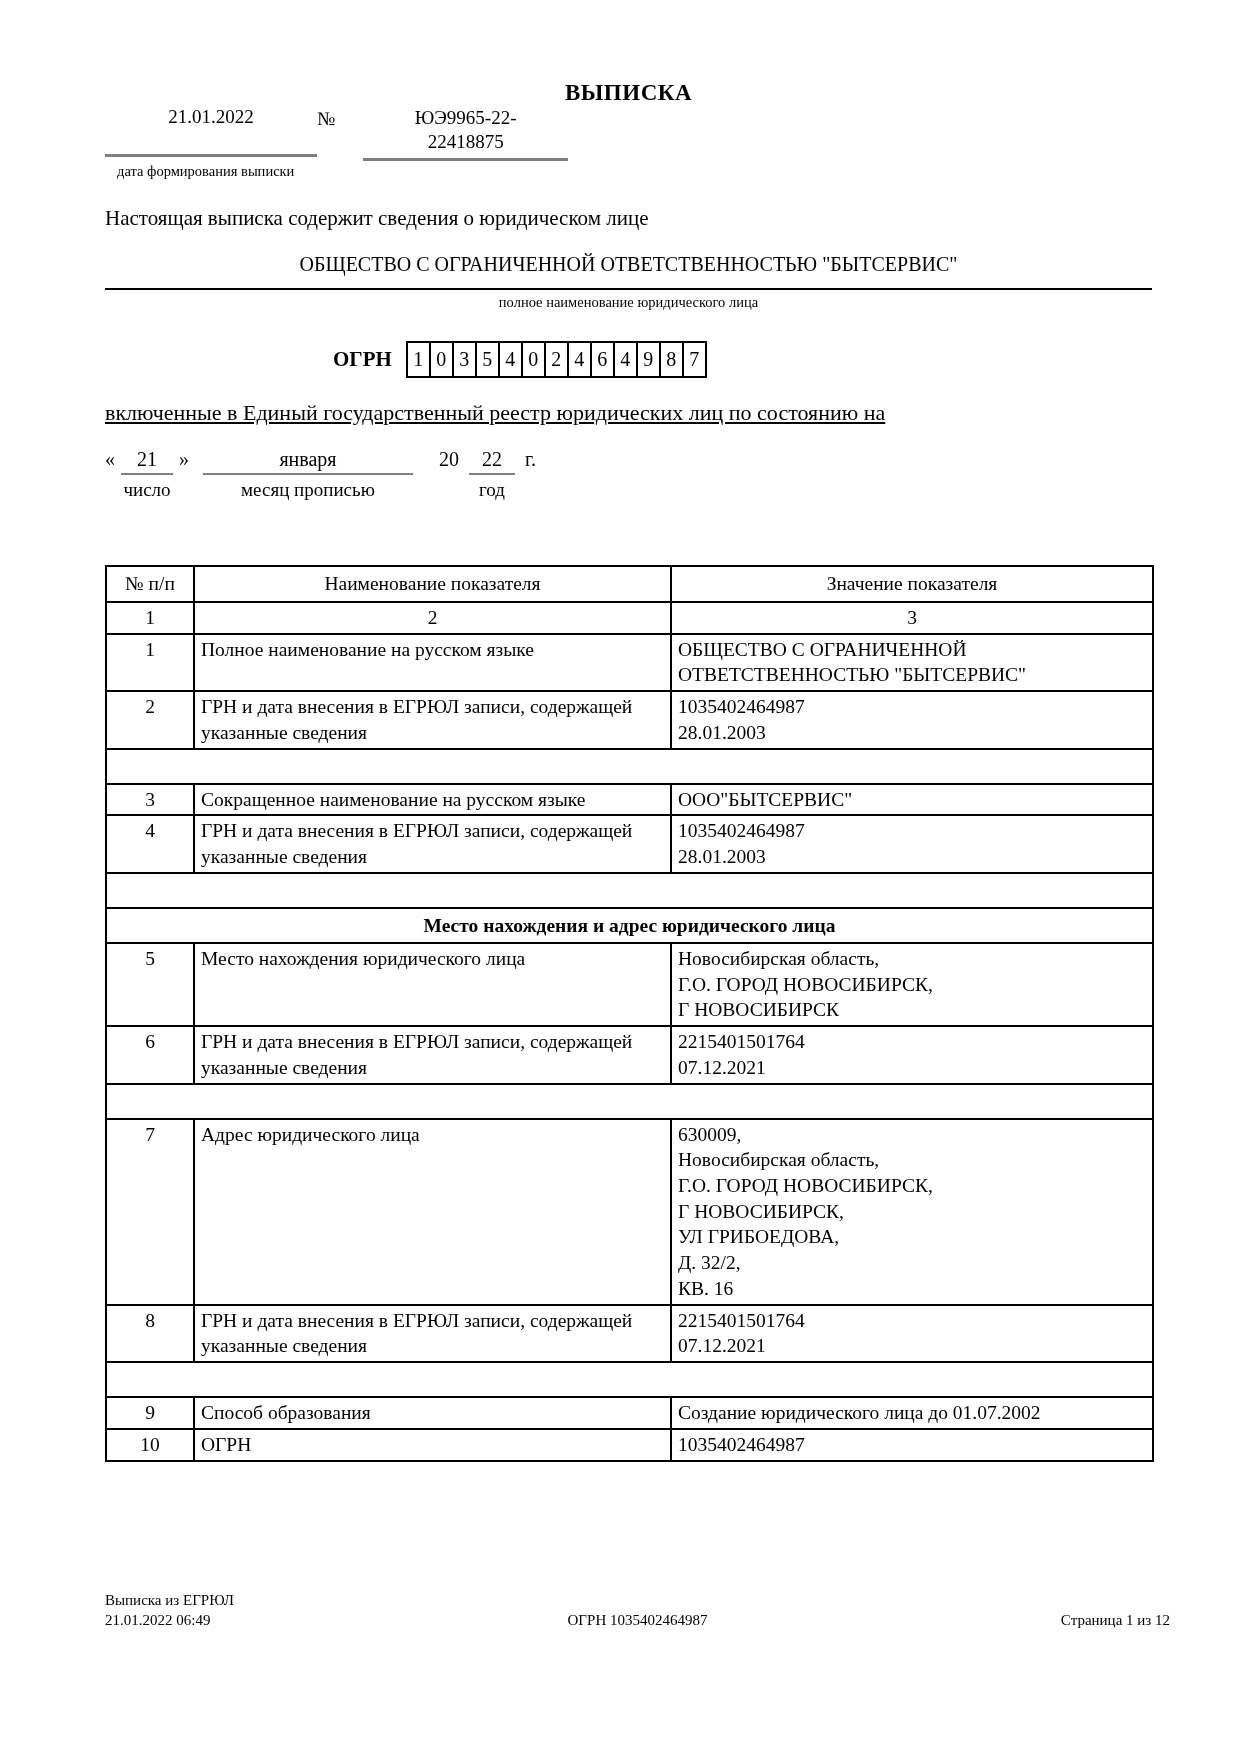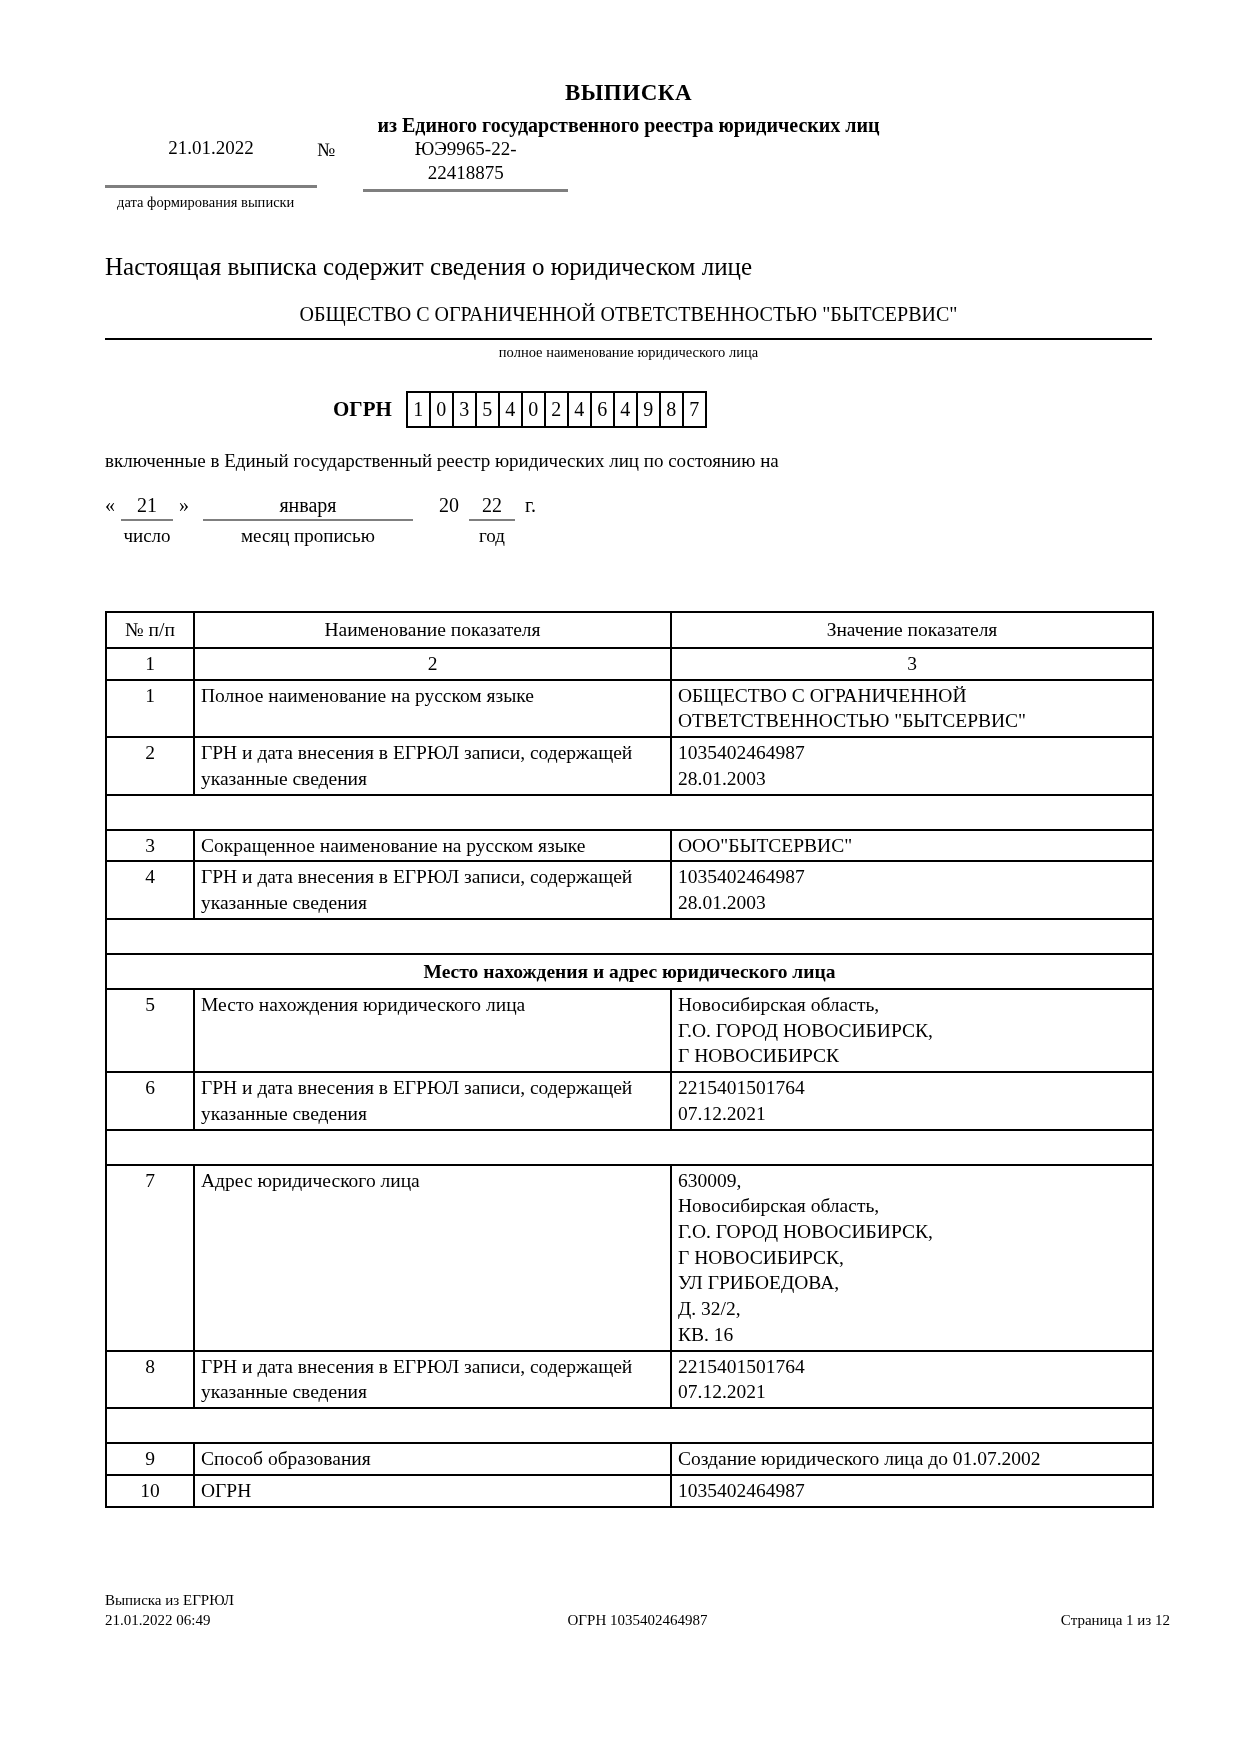--- a/index.html
+++ b/index.html
@@ -22,34 +22,34 @@
 
   .meta-row { display: flex; justify-content: flex-start; }
   .date-block { width: 212px; }
   .date-value { text-align: center; font-size: 19px; padding-bottom: 26px; }
   .rule-gray { border-bottom: 3px solid #7f7f7f; }
   .small-caption { font-size: 14.5px; margin-top: 6px; }
   .num-block { display: flex; align-items: flex-start; }
   .num-sign { font-size: 19px; margin-right: 28px; margin-top: 2px; }
   .num-lines { width: 205px; text-align: center; font-size: 19px; line-height: 1.25; padding-bottom: 4px; }
 
-  .intro { font-size: 25px; margin-top: 42px; }
+  .intro { font-size: 21px; margin-top: 26px; }
   .org-name { text-align: center; font-size: 20px; margin-top: 22px; padding-bottom: 12px; border-bottom: 2px solid #000; }
   .org-caption { text-align: center; font-size: 14.5px; margin-top: 4px; }
 
   .ogrn-row { display: flex; align-items: center; margin-top: 30px; margin-left: 228px; }
   .ogrn-label { font-weight: bold; font-size: 21px; margin-right: 14px; }
   .ogrn-boxes { display: flex; }
   .ogrn-box {
     width: 25px; height: 37px; border: 2px solid #000; margin-left: -2px;
     display: flex; align-items: center; justify-content: center; font-size: 20px;
   }
   .ogrn-box:first-child { margin-left: 0; }
 
-  .included { font-size: 19px; margin-top: 22px; }
+  .included { font-size: 22px; margin-top: 22px; text-decoration: underline; }
 
   .asof-row { display: flex; align-items: flex-start; margin-top: 22px; font-size: 20px; }
   .asof-field { text-align: center; }
   .asof-field .line { border-bottom: 2px solid #7f7f7f; padding: 0 4px 2px 4px; }
   .asof-field .cap { font-size: 19px; margin-top: 4px; }
   .f-day { width: 52px; margin: 0 6px; }
   .f-month { width: 210px; margin-left: 14px; }
   .f-year { width: 46px; margin-left: 10px; }
   .asof-20 { margin-left: 26px; }
   .asof-g { margin-left: 10px; }
@@ -76,21 +76,20 @@
   .footer .right-slot { position: relative; }
   .footer .left-slot { position: relative; }
 </style>
 </head>
 <body>
 
 <div class="page">
   <div class="content">
 
     <div class="title">ВЫПИСКА</div>
-    <div class="subtitle">из Единого государственного реестра юридических лиц</div>
 
     <div class="meta-row">
       <div class="date-block">
         <div class="date-value rule-gray">21.01.2022</div>
         <div class="small-caption" style="padding-left:12px;">дата формирования выписки</div>
       </div>
       <div class="num-block">
         <div class="num-sign">№</div>
         <div>
           <div class="num-lines rule-gray">

